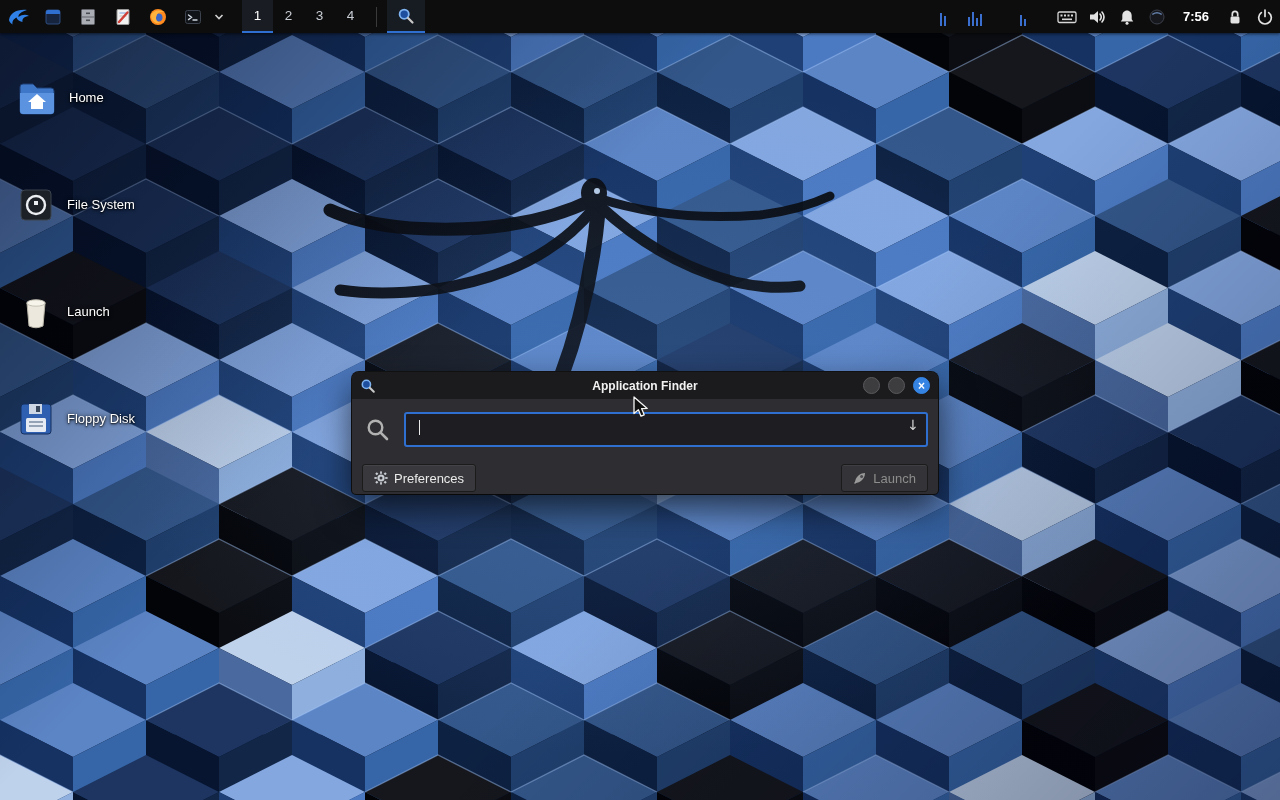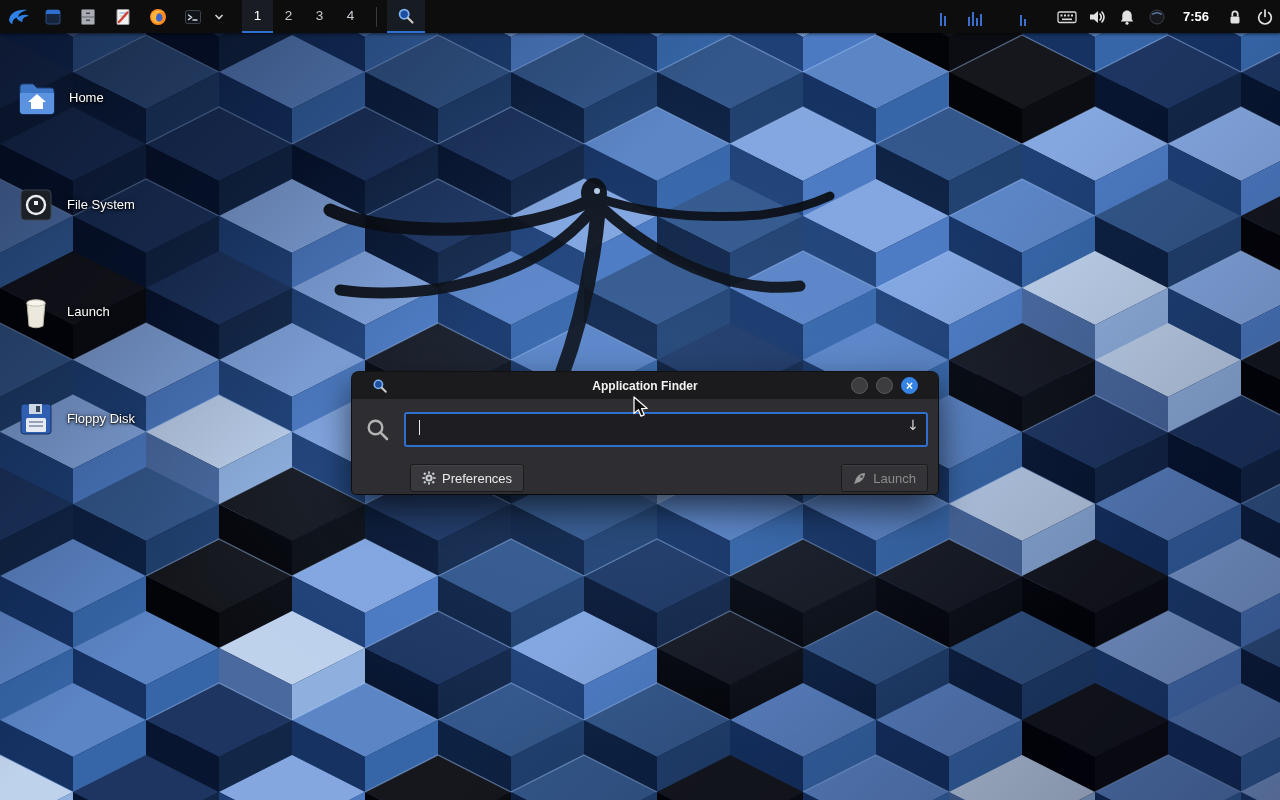--- a/index.html
+++ b/index.html
@@ -41,21 +41,21 @@
     justify-content:flex-start;gap:7px;background:transparent;border:0;padding:0;}
   .dicon .glyph{width:50px;height:50px;display:flex;align-items:center;justify-content:center;}
   .dicon .dlabel{color:#ffffff;font-size:13px;line-height:14px;
     text-shadow:0 1px 2px #000,0 0 4px rgba(0,0,0,.9);white-space:nowrap;}
 
   
   .finder{position:absolute;left:352px;top:372px;width:586px;height:122px;z-index:40;
     background:#2e2e32;border-radius:7px 7px 4px 4px;
     box-shadow:0 14px 34px rgba(0,0,0,.65),0 0 0 1px #141414;}
   .titlebar{height:27px;background:#1b1b1d;border-radius:7px 7px 0 0;position:relative;
-    display:flex;align-items:center;padding:0 20px;}
+    display:flex;align-items:center;padding:0 8px;}
   .tb-title{position:absolute;left:0;right:0;text-align:center;color:#f2f2f2;
     font-size:12px;font-weight:bold;pointer-events:none;}
   .tb-buttons{margin-left:auto;display:flex;gap:8px;z-index:2;}
   .tb-circle{width:17px;height:17px;border-radius:50%;background:#3d3d40;
     border:1px solid #5a5a5e;padding:0;}
   .tb-close{width:17px;height:17px;border-radius:50%;background:#3584e4;border:1px solid #3584e4;
     color:#fff;font-size:12px;line-height:14px;font-weight:bold;display:flex;
     align-items:center;justify-content:center;padding:0;}
   .finder-body{padding:13px 10px 10px;}
   .search-row{display:flex;align-items:center;}
@@ -65,21 +65,21 @@
   .search-input{position:absolute;inset:0;background:transparent;border:0;outline:none;
     color:#e8e8e8;font-size:13px;padding:0 24px 0 13px;font-family:inherit;}
   .caret{position:absolute;left:13px;top:6px;width:1px;height:15px;background:#eaeaea;
     animation:blink 1.1s steps(1) infinite;}
   @keyframes blink{50%{opacity:0;}}
   .field-arrow{position:absolute;right:7px;top:3px;color:#d6d6d6;font-size:14px;
     font-family:"DejaVu Sans",sans-serif;pointer-events:none;}
   .footer-row{display:flex;justify-content:space-between;margin-top:17px;}
   .fbtn{height:28px;display:inline-flex;align-items:center;gap:6px;padding:0 11px;
     background:#39393d;border:1px solid #1b1b1b;border-radius:3px;color:#eaeaea;
-    font-size:13px;font-family:inherit;box-shadow:inset 0 1px 0 rgba(255,255,255,.06);margin-left:48px;}
+    font-size:13px;font-family:inherit;box-shadow:inset 0 1px 0 rgba(255,255,255,.06);}
   .fbtn.disabled{color:#8d8d8d;background:#343438;}
   .fbtn .bicon{display:flex;align-items:center;}
 
   .cursor{position:absolute;left:633px;top:396px;z-index:100;pointer-events:none;}
 </style>
 </head>
 <body>
 
 <div class="desktop">
 

